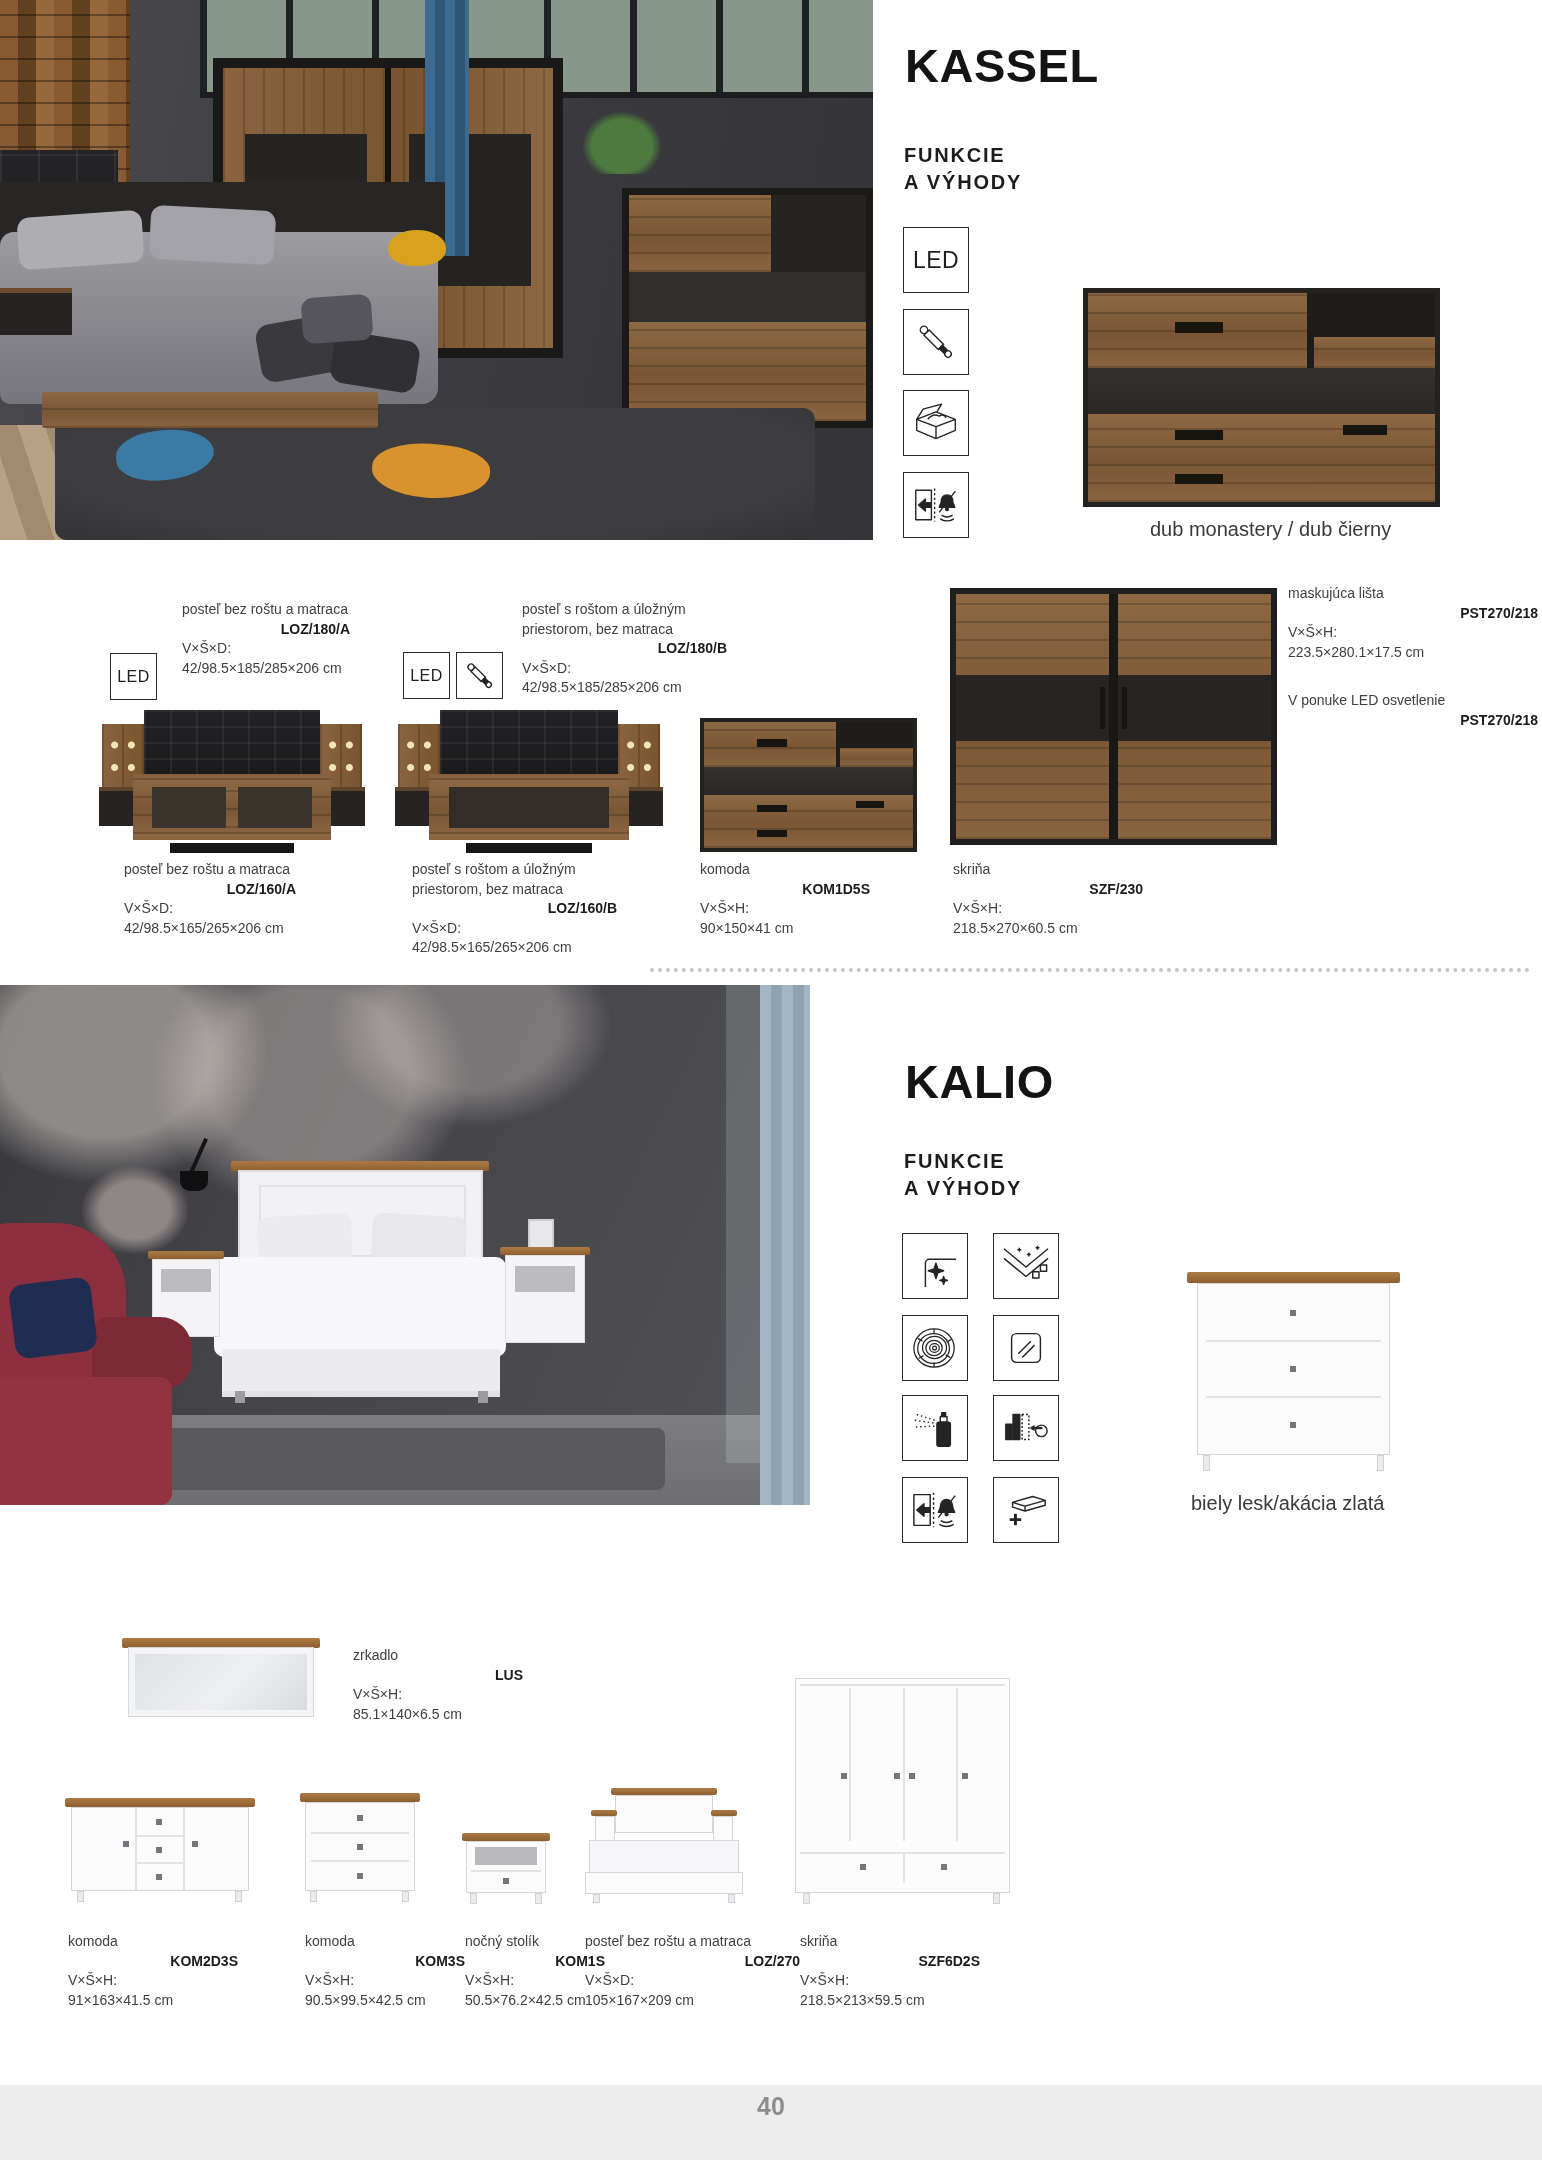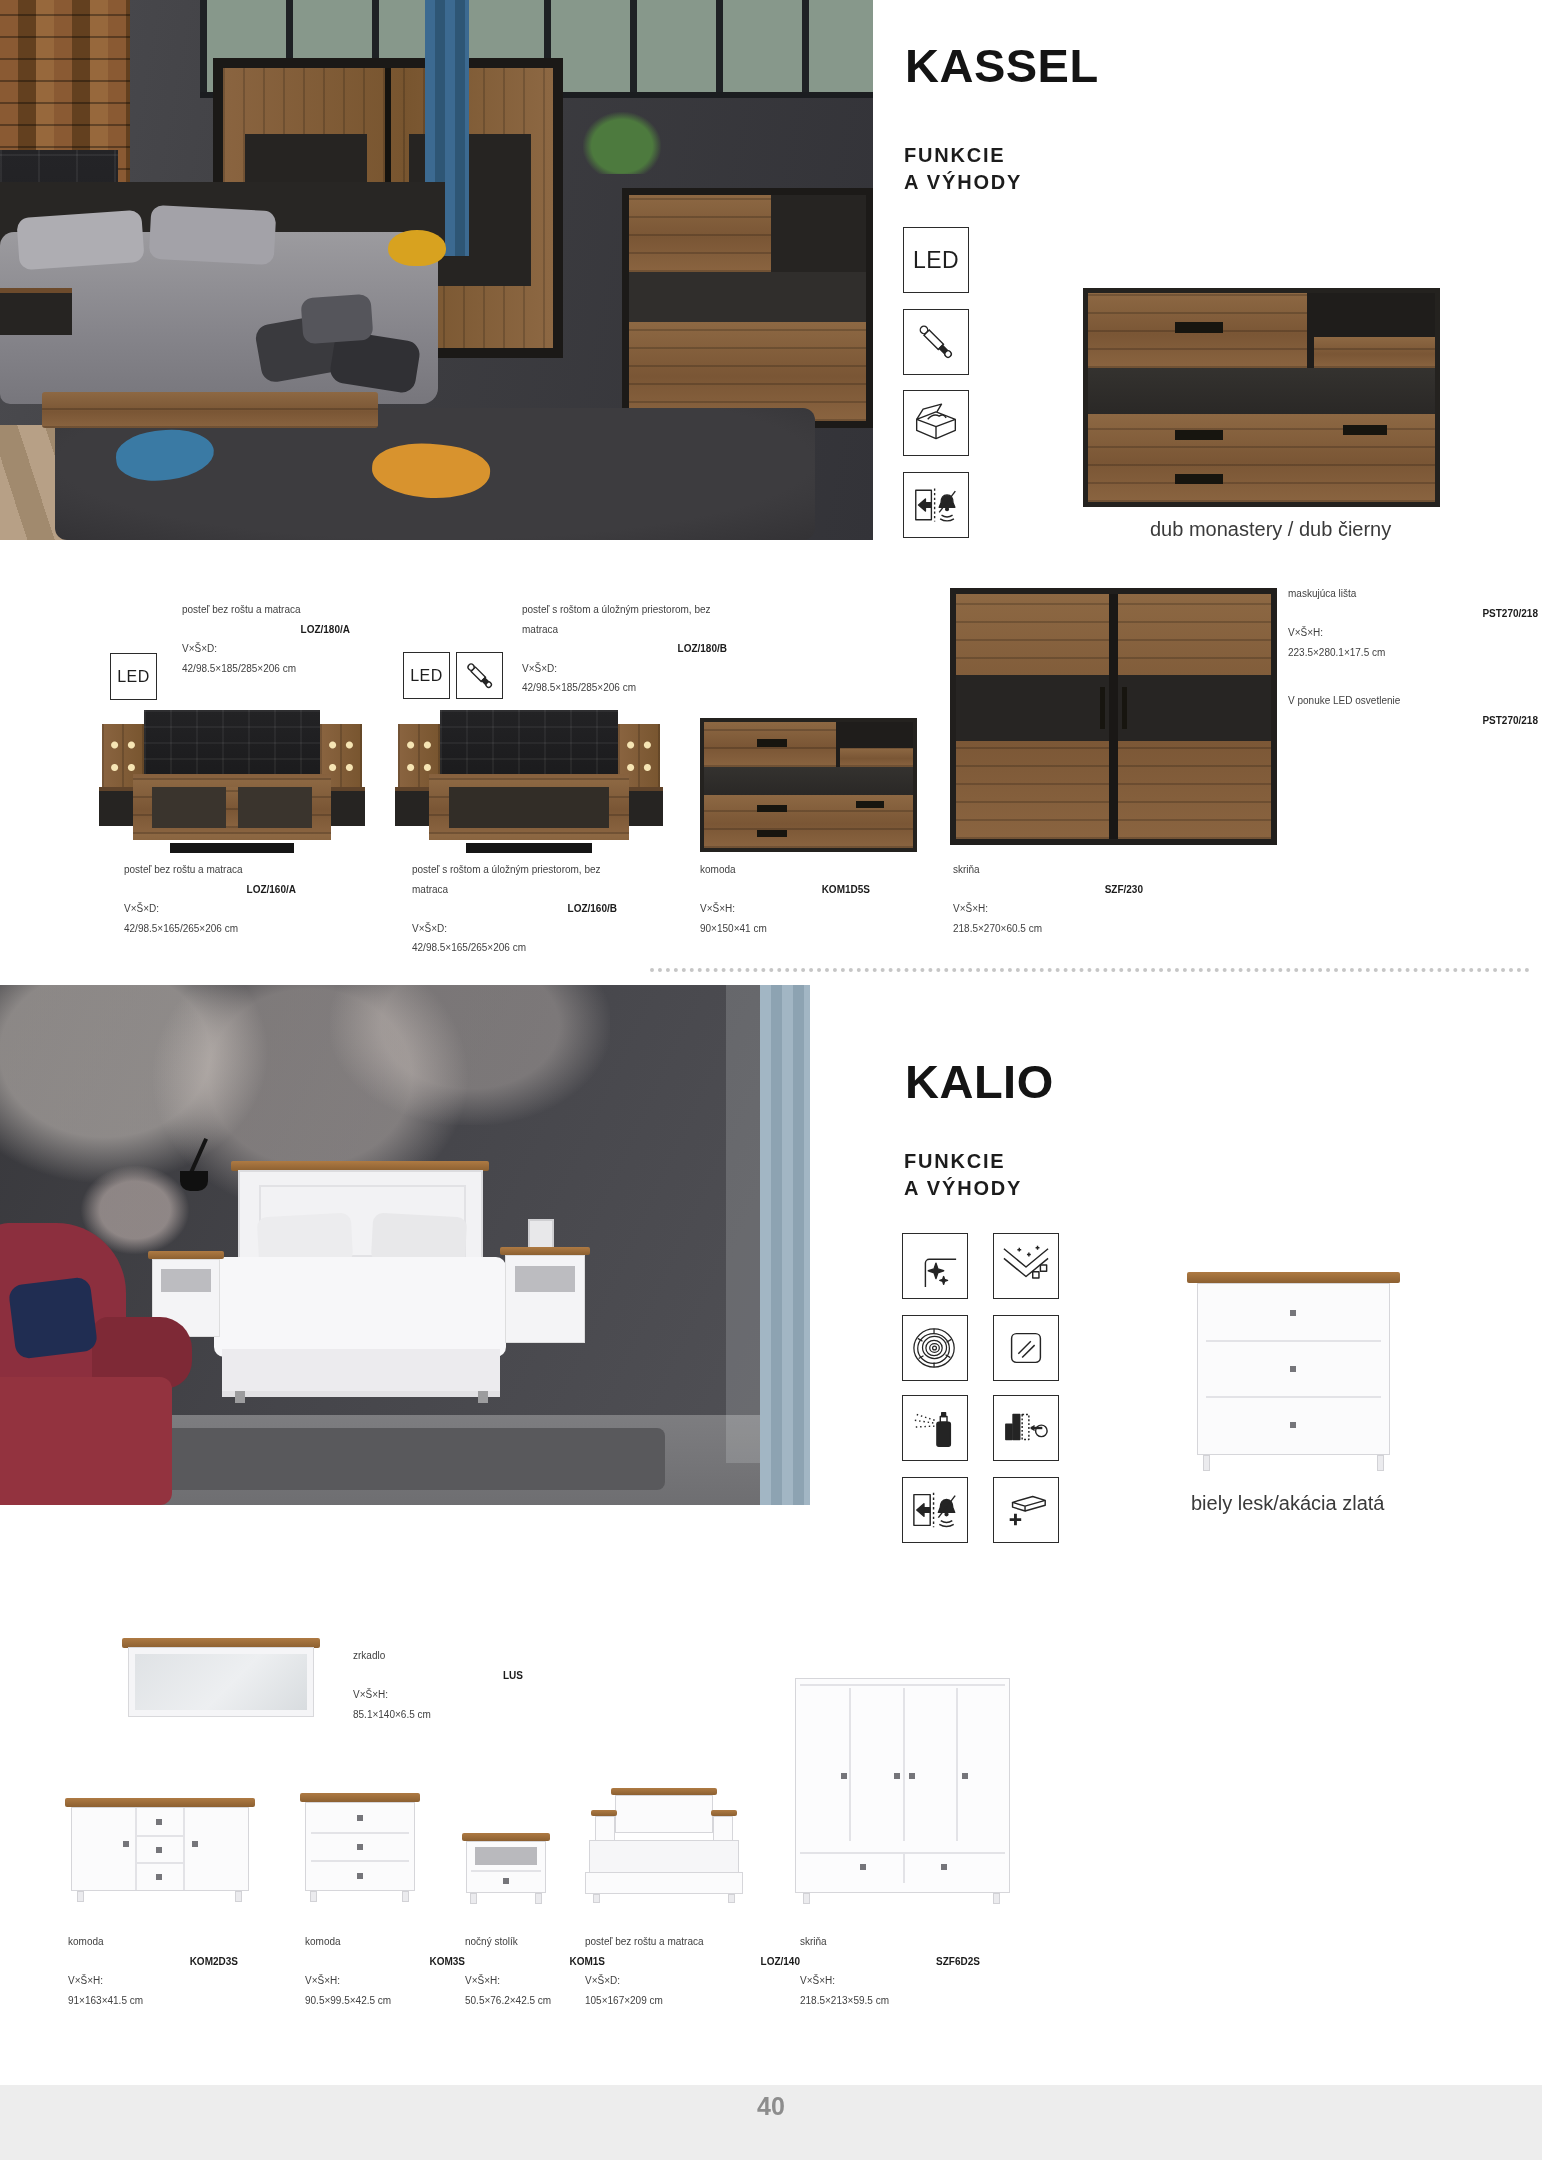--- a/index.html
+++ b/index.html
@@ -5,21 +5,21 @@
   html,body{margin:0;padding:0;}
   body{
     width:1542px;height:2160px;position:relative;background:#ffffff;
     font-family:"Liberation Sans", sans-serif;color:#3f3f3f;overflow:hidden;
   }
   .abs{position:absolute;}
   
   .section-title{font-size:47px;font-weight:800;letter-spacing:.5px;color:#141414;}
   .features-heading{font-size:20px;font-weight:700;letter-spacing:1.8px;color:#1c1c1c;line-height:27px;}
   .swatch-caption{font-size:20px;color:#3a3a3a;}
-  .cap{font-size:10px;line-height:19.5px;color:#3f3f3f;}
+  .cap{font-size:14px;line-height:19.5px;color:#3f3f3f;}
   .cap .code{font-weight:bold;color:#1b1b1b;text-align:right;}
   .cap .dims{white-space:nowrap;}
   .cap .qty{font-weight:normal;color:#3f3f3f;margin-left:5px;}
   .footer-band{background:#ededed;}
   .page-num{font-size:25px;font-weight:bold;color:#8d8d8d;text-align:center;}
   
   .icon-box{width:66px;height:66px;border:1.5px solid #2b2b2b;background:#fff;
     display:flex;align-items:center;justify-content:center;box-sizing:border-box;}
   .icon-box.small{width:47px;height:47px;}
   .led-text{font-size:23px;color:#1e1e1e;letter-spacing:.5px;}
@@ -470,21 +470,21 @@
   <div class="abs wtop" style="left:128px;top:22px;width:26px;height:6px;"></div>
   <div class="abs wbody" style="left:12px;top:28px;width:20px;height:36px;"></div>
   <div class="abs wbody" style="left:130px;top:28px;width:20px;height:36px;"></div>
   <div class="abs wbody" style="left:6px;top:52px;width:150px;height:40px;background:#f6f6f8;"></div>
   <div class="abs wbody" style="left:2px;top:84px;width:158px;height:22px;"></div>
   <div class="abs wleg" style="left:10px;top:106px;height:9px;"></div>
   <div class="abs wleg" style="left:145px;top:106px;height:9px;"></div>
 </div>
 <div class="abs cap" style="left:585px;top:1932px;width:215px;">
   <div class="dims">posteľ bez roštu a matraca</div>
-  <div class="code">LOZ/140</div>
+  <div class="code">LOZ/270</div>
   <div>V×Š×D:</div>
   <div class="dims">105×167×209 cm</div>
 </div>
 
 <div class="abs" style="left:795px;top:1678px;width:215px;height:227px;">
   <div class="abs wbody" style="left:0;top:0;width:215px;height:215px;background:#fcfcfd;">
     <div class="abs wline" style="left:2%;top:5px;width:96%;height:2px;"></div>
     <div class="abs wline" style="left:25%;top:9px;width:2px;height:72%;"></div>
     <div class="abs wline" style="left:50%;top:9px;width:2px;height:72%;"></div>
     <div class="abs wline" style="left:75%;top:9px;width:2px;height:72%;"></div>

